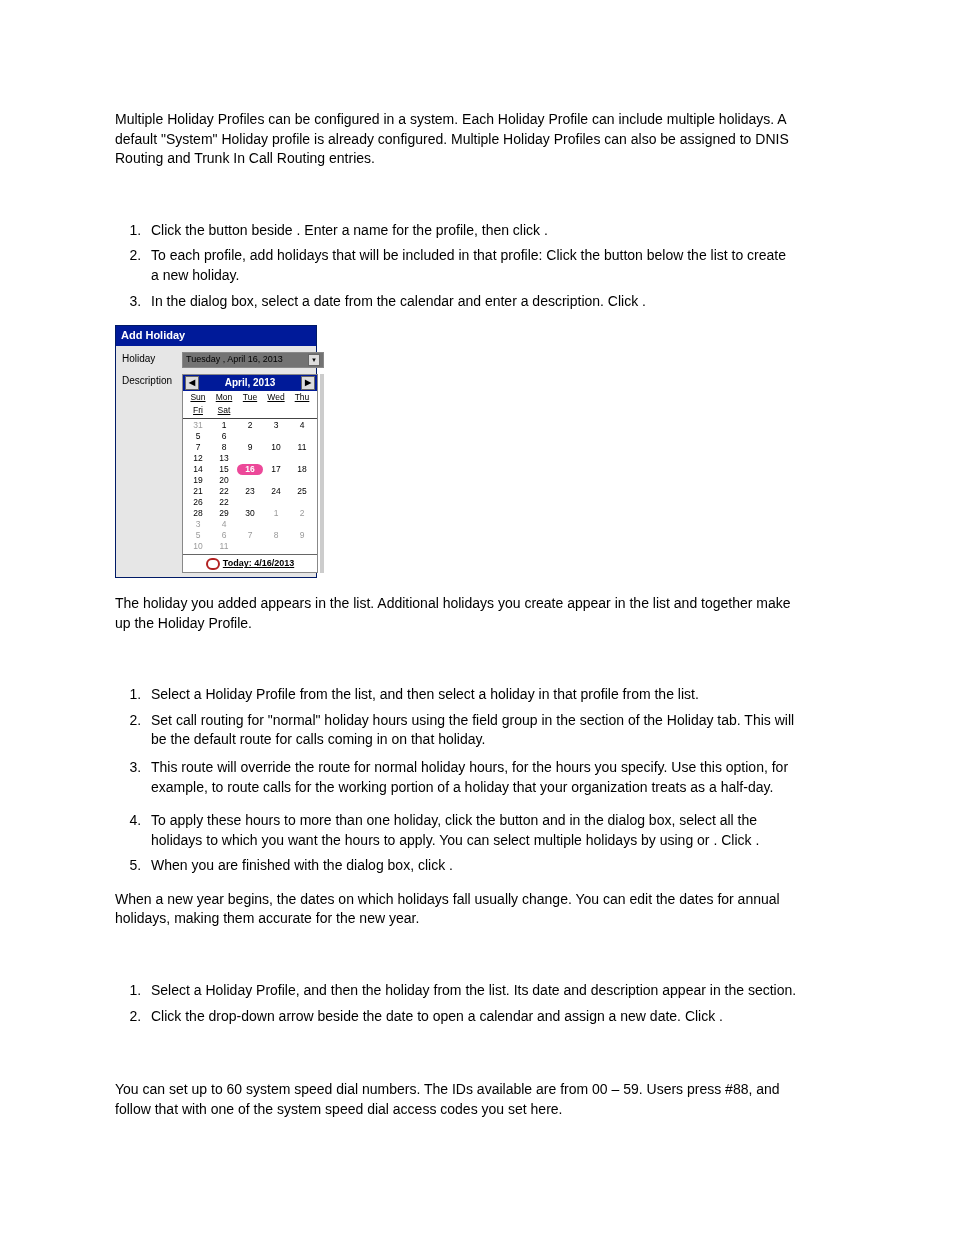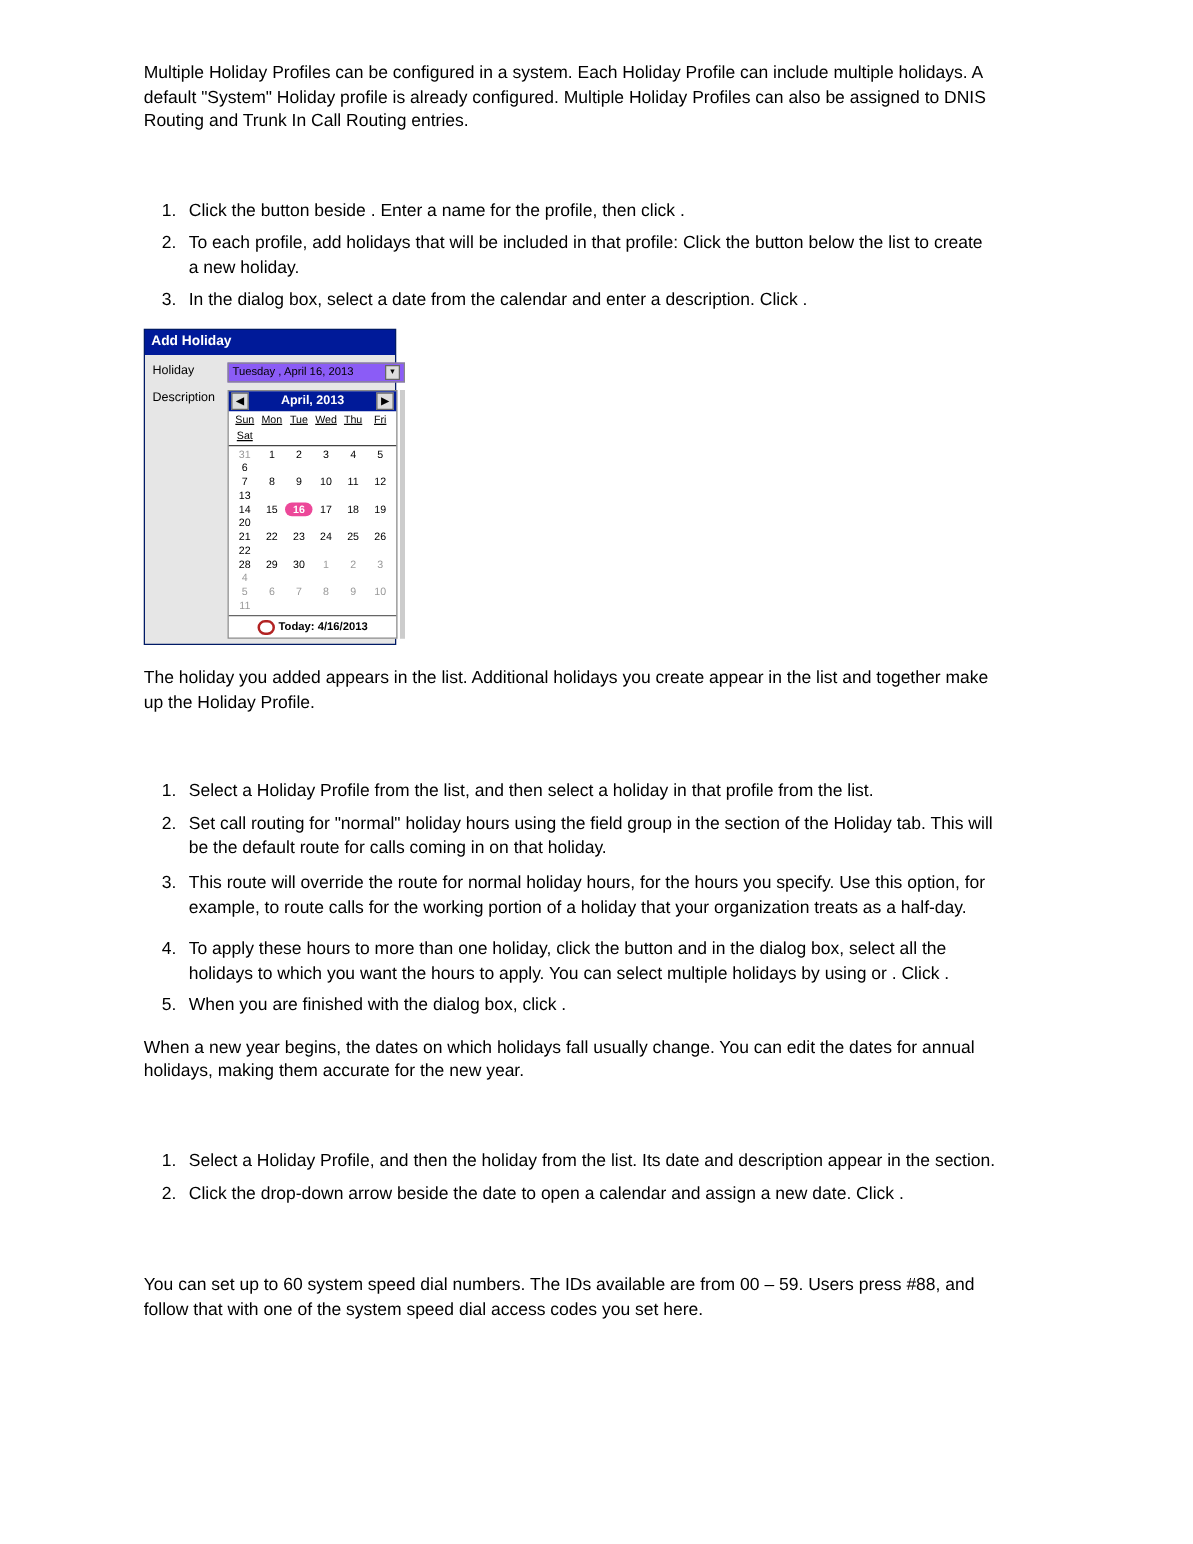--- a/index.html
+++ b/index.html
@@ -7,21 +7,21 @@
     background: #fff;
     font-family: Arial, Helvetica, sans-serif;
     font-size: 14px;
     color: #000;
     line-height: 1.4;
   }
   .page {
     width: 912px;
     min-height: 1235px;
     box-sizing: border-box;
-    padding: 48px 115px 60px 115px;
+    padding: 110px 115px 60px 115px;
   }
   p.body {
     margin: 0 0 14px 0;
   }
   ol {
     margin: 0 0 14px 0;
     padding-left: 30px;
   }
   ol > li {
     padding-left: 6px;
@@ -56,21 +56,21 @@
     row-gap: 6px;
     column-gap: 4px;
     align-items: start;
   }
   .dlg-label {
     font-size: 10px;
     color: #000;
   }
   .datebox {
     border: 1px solid #888;
-    background: #8b5cf6;
+    background: #737373;
     height: 14px;
     display: flex;
     align-items: center;
     justify-content: space-between;
     padding: 0 3px;
     font-size: 9px;
   }
   .datebox .dd {
     width: 10px;
     height: 10px;
@@ -104,21 +104,21 @@
     background: #ddd;
     border: 1px solid #666;
     display: flex;
     align-items: center;
     justify-content: center;
     font-size: 8px;
     color: #000;
   }
   .cal-dow, .cal-week {
     display: grid;
-    grid-template-columns: repeat(6, 1fr);
+    grid-template-columns: repeat(5, 1fr);
     text-align: center;
     font-size: 8.5px;
   }
   .cal-dow {
     border-bottom: 1px solid #444;
     font-weight: normal;
     padding: 0 2px;
   }
   .cal-dow span { padding: 1px 0; }
   .cal-dow span.underline { text-decoration: underline; }
@@ -135,20 +135,21 @@
     border-radius: 6px;
     font-weight: bold;
   }
   .cal-today {
     border-top: 1px solid #666;
     margin-top: 2px;
     padding: 2px 0;
     text-align: center;
     font-weight: bold;
     font-size: 9px;
+    text-decoration: underline;
   }
   .cal-today .ring {
     display: inline-block;
     width: 10px;
     height: 8px;
     border: 2px solid #b22222;
     border-radius: 6px;
     vertical-align: middle;
     margin-right: 3px;
   }

